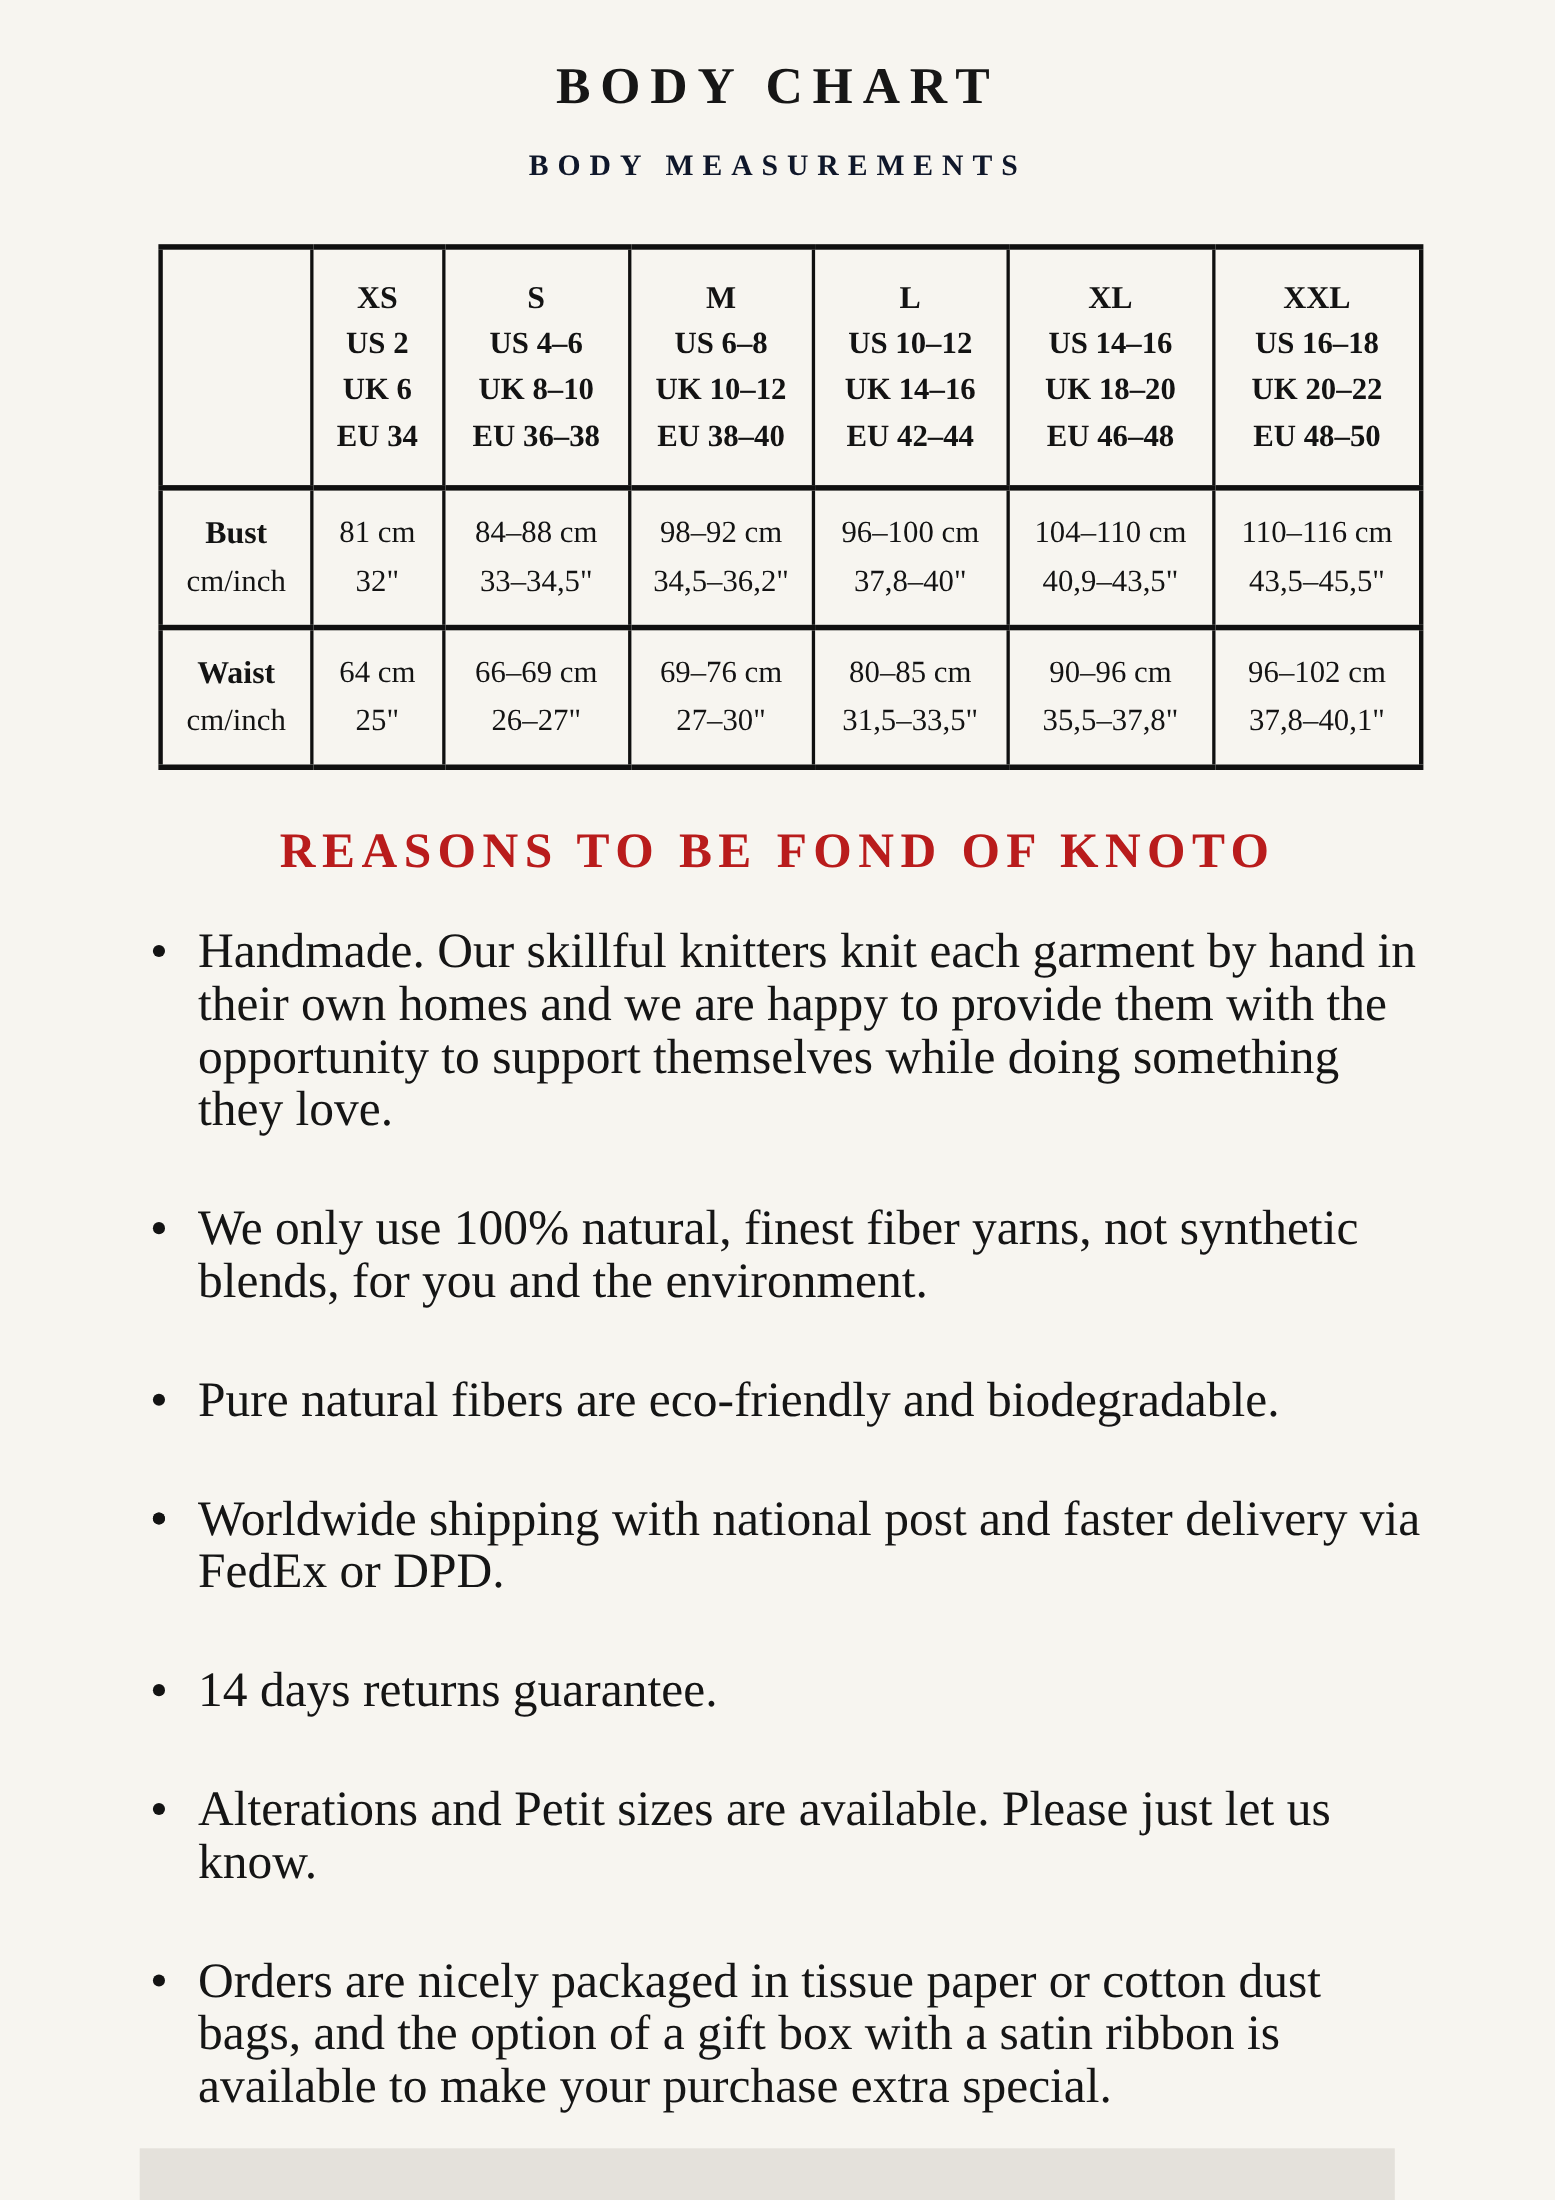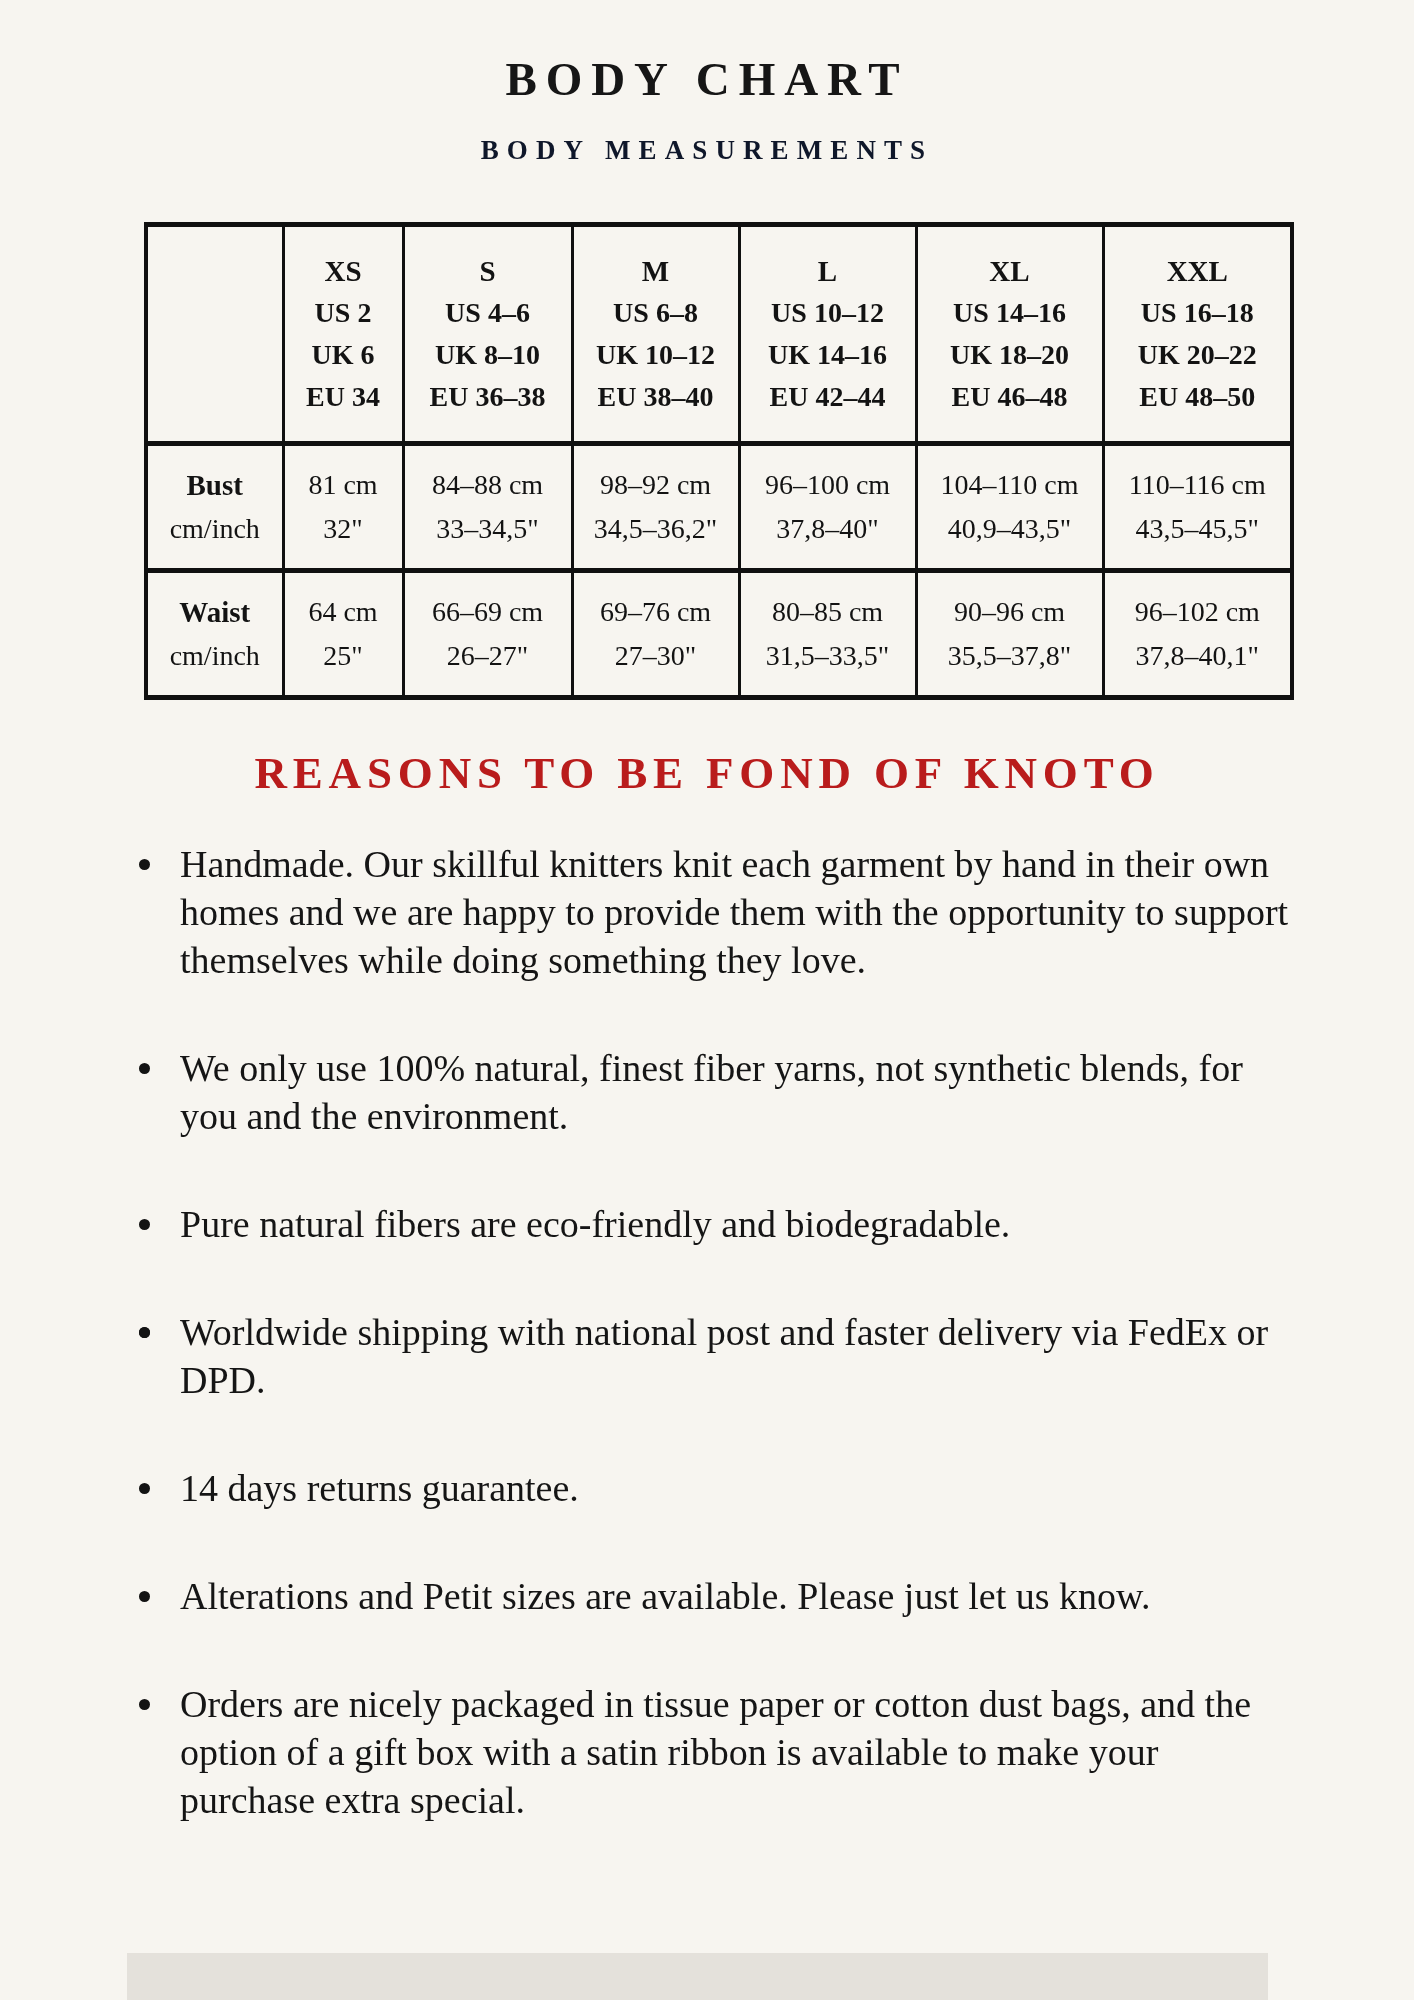--- a/index.html
+++ b/index.html
@@ -66,21 +66,21 @@
   }
   ul.reasons-list {
     position:absolute; top:840px; left:126px;
     width:1168px;
     list-style:none; margin:0; padding:0;
   }
   ul.reasons-list li {
     position:relative;
     padding-left:54px;
     margin-bottom:60px;
-    font-size:38px; line-height:48px;
+    font-size:45px; line-height:48px;
     color:#151515;
   }
   .bullet-dot {
     position:absolute; left:13px; top:19px;
     width:11px; height:11px; border-radius:50%;
     background:#131313;
   }
 
   
   .bottom-strip {

